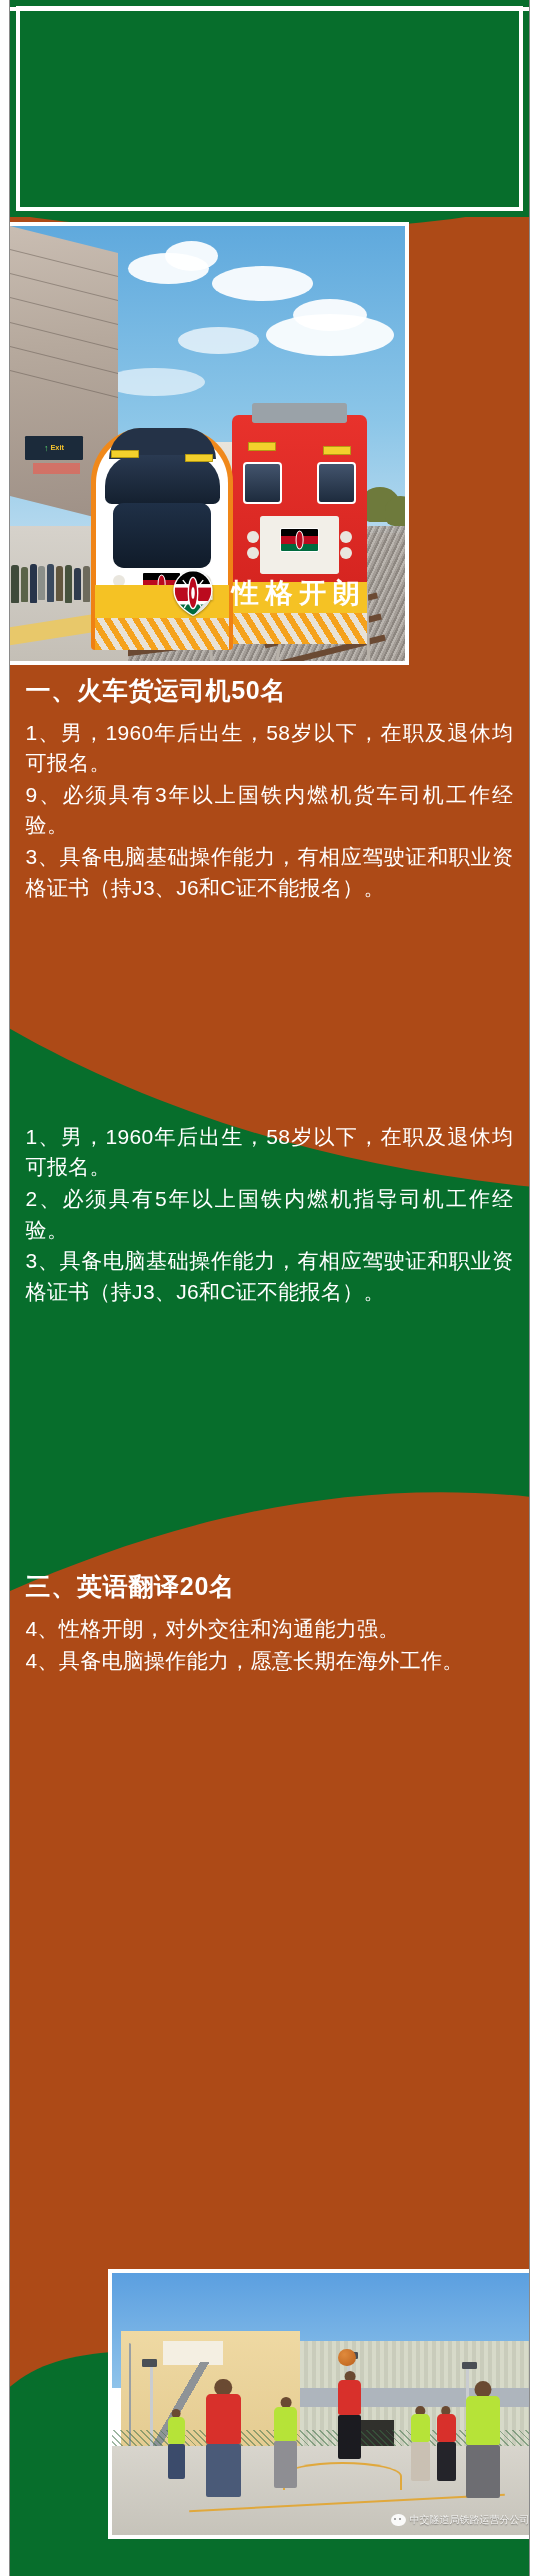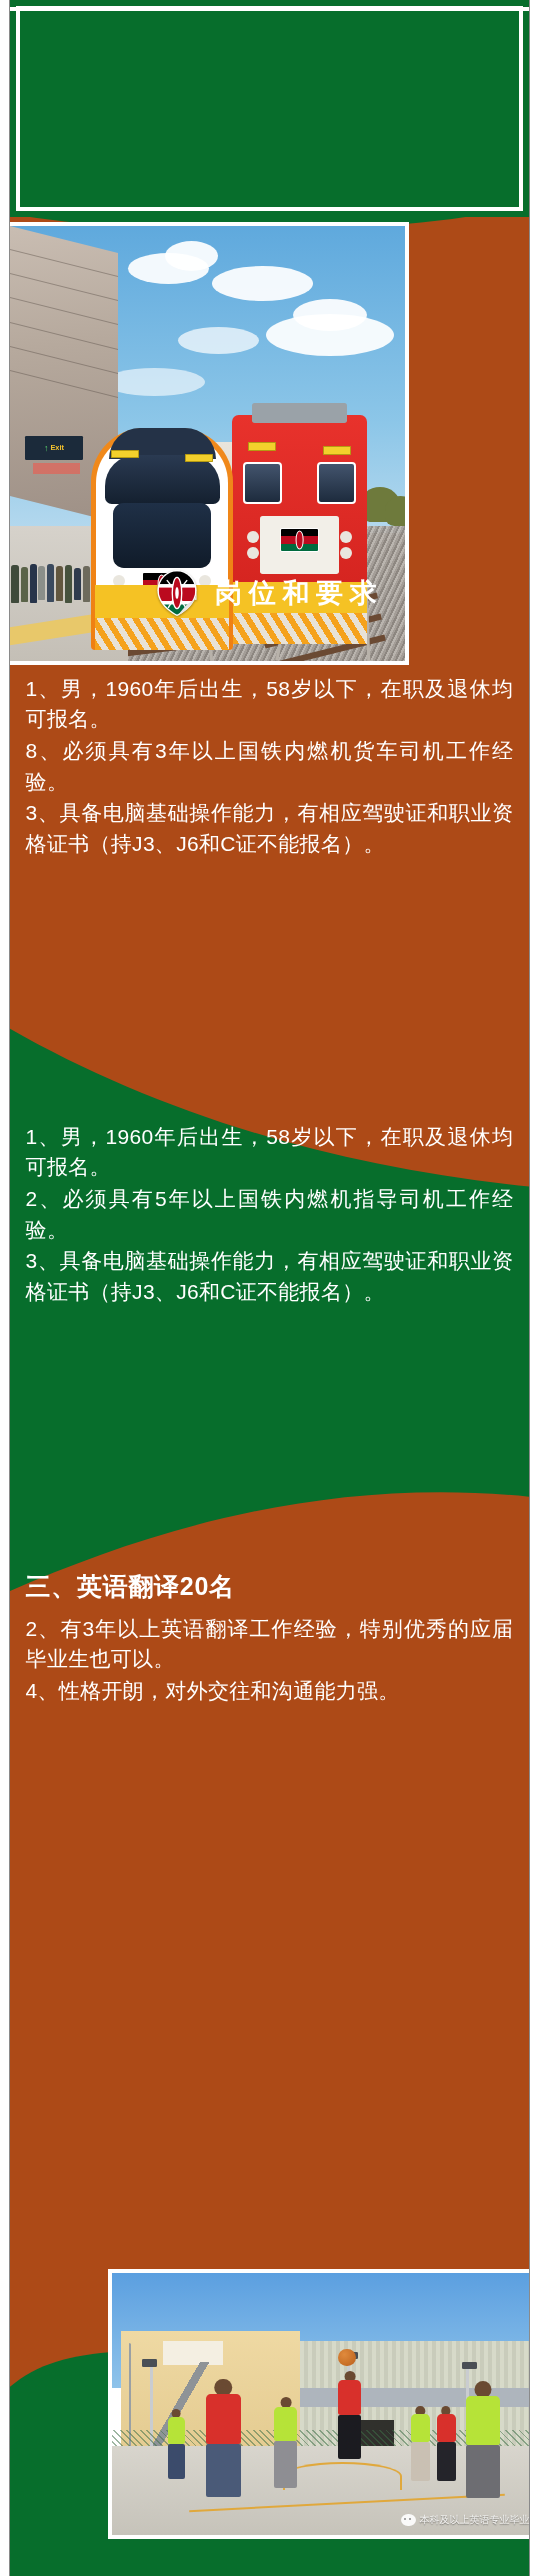--- a/index.html
+++ b/index.html
@@ -458,51 +458,52 @@
             <line x1="31" y1="34" x2="46" y2="15"></line>
             <line x1="31" y1="34" x2="18" y2="56"></line>
             <line x1="31" y1="34" x2="44" y2="56"></line>
           </g>
           <ellipse cx="31" cy="34" rx="7" ry="23" fill="#BB0A1E" stroke="#ffffff" stroke-width="2"></ellipse>
           <ellipse cx="31" cy="34" rx="2.6" ry="9" fill="#ffffff"></ellipse>
         </g>
         <path d="M60,30 C60,49 43,62 31,68 C41,58 46,46 60,44 Z" fill="#e6e6e6"></path>
       </svg>
     </div>
-    <div id="section-title">岗位和要求</div>
+    <div id="section-title">性格开朗</div>
   </div>
 
   <div id="wave-band">
     <svg viewBox="0 0 770 970" preserveAspectRatio="none">
       <path d="M0,96 C210,216 470,300 770,330 L770,790 C470,760 210,838 0,930 Z" fill="#076E2C"></path>
     </svg>
   </div>
 
   <div id="bottom-green">
     <svg viewBox="0 0 770 343" preserveAspectRatio="none">
       <path d="M0,62 C40,28 90,14 160,10 L770,10 L770,343 L0,343 Z" fill="#076E2C"></path>
     </svg>
   </div>
 
   <div class="section" id="section-1">
+    <div class="sec-heading">一、火车货运司机50名</div>
     <div class="sec-item">1、男，1960年后出生，58岁以下，在职及退休均可报名。</div>
-    <div class="sec-item">8、必须具有3年以上国铁内燃机货车司机工作经验。</div>
+    <div class="sec-item">9、必须具有3年以上国铁内燃机货车司机工作经验。</div>
     <div class="sec-item">3、具备电脑基础操作能力，有相应驾驶证和职业资格证书（持J3、J6和C证不能报名）。</div>
   </div>
 
   <div class="section" id="section-2">
     <div class="sec-item">1、男，1960年后出生，58岁以下，在职及退休均可报名。</div>
     <div class="sec-item">2、必须具有5年以上国铁内燃机指导司机工作经验。</div>
     <div class="sec-item">3、具备电脑基础操作能力，有相应驾驶证和职业资格证书（持J3、J6和C证不能报名）。</div>
   </div>
 
   <div class="section" id="section-3">
     <div class="sec-heading">三、英语翻译20名</div>
-    <div class="sec-item">2、有3年以上英语翻译工作经验，特别优秀的应届毕业生也可以。</div>
     <div class="sec-item">4、性格开朗，对外交往和沟通能力强。</div>
+    <div class="sec-item">4、具备电脑操作能力，愿意长期在海外工作。</div>
   </div>
 
   <div id="basket-photo">
     <div class="photo-inner">
       <div class="court-sky"></div>
       <div class="bld-yellow"></div>
       <div class="bld-grey"></div>
       <div class="bld-grey-band"></div>
       <div class="doorway"></div>
       <div class="balcony"></div>
@@ -553,21 +554,21 @@
         <div class="p-legs" style="top:28px;height:39px;background:#24242a;"></div>
       </div>
       <div class="player" style="left:13%;top:55%;width:17.5px;height:62px;">
         <div class="p-head" style="top:-8px;width:8.8px;height:8.8px;"></div>
         <div class="p-torso" style="top:0;height:27px;background:#b6e338;"></div>
         <div class="p-legs" style="top:27px;height:35px;background:#3b4b6b;"></div>
       </div>
 
       <div id="watermark">
         <span id="wechat-icon"></span>
-        <span>本科及以上英语专业毕业</span>
+        <span>中交隧道局铁路运营分公司</span>
       </div>
     </div>
   </div>
 
   <div class="gutter-white l"></div>
   <div class="gutter-white r"></div>
   <div class="gutter l"></div>
   <div class="gutter r"></div>
   <div class="edge-fill l"></div>
   <div class="edge-fill r"></div>

